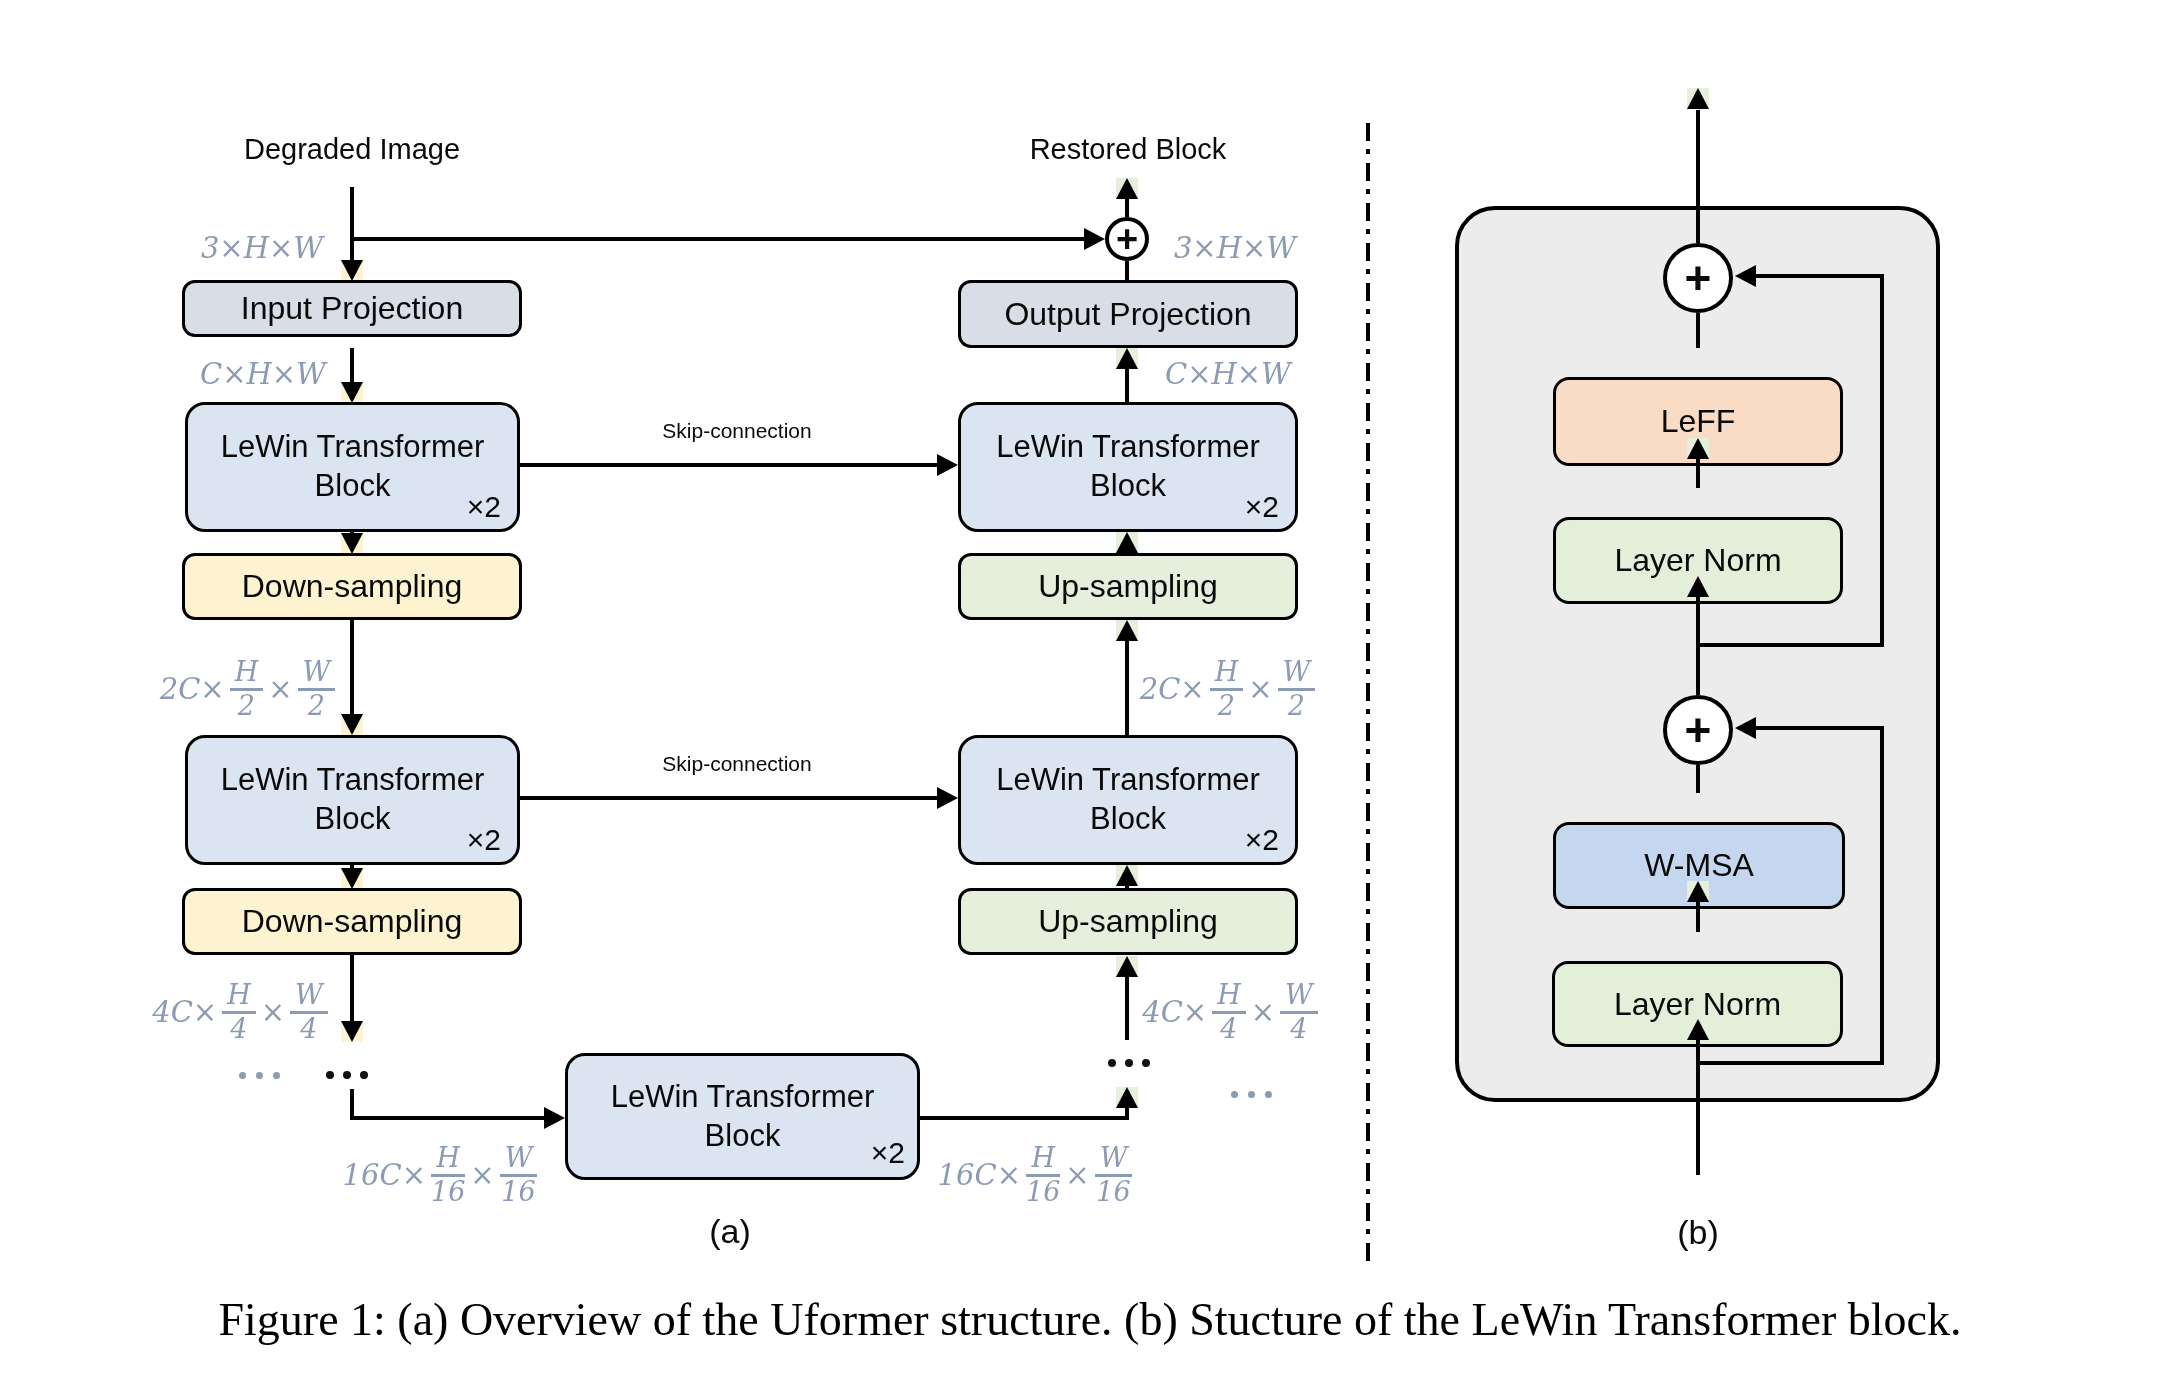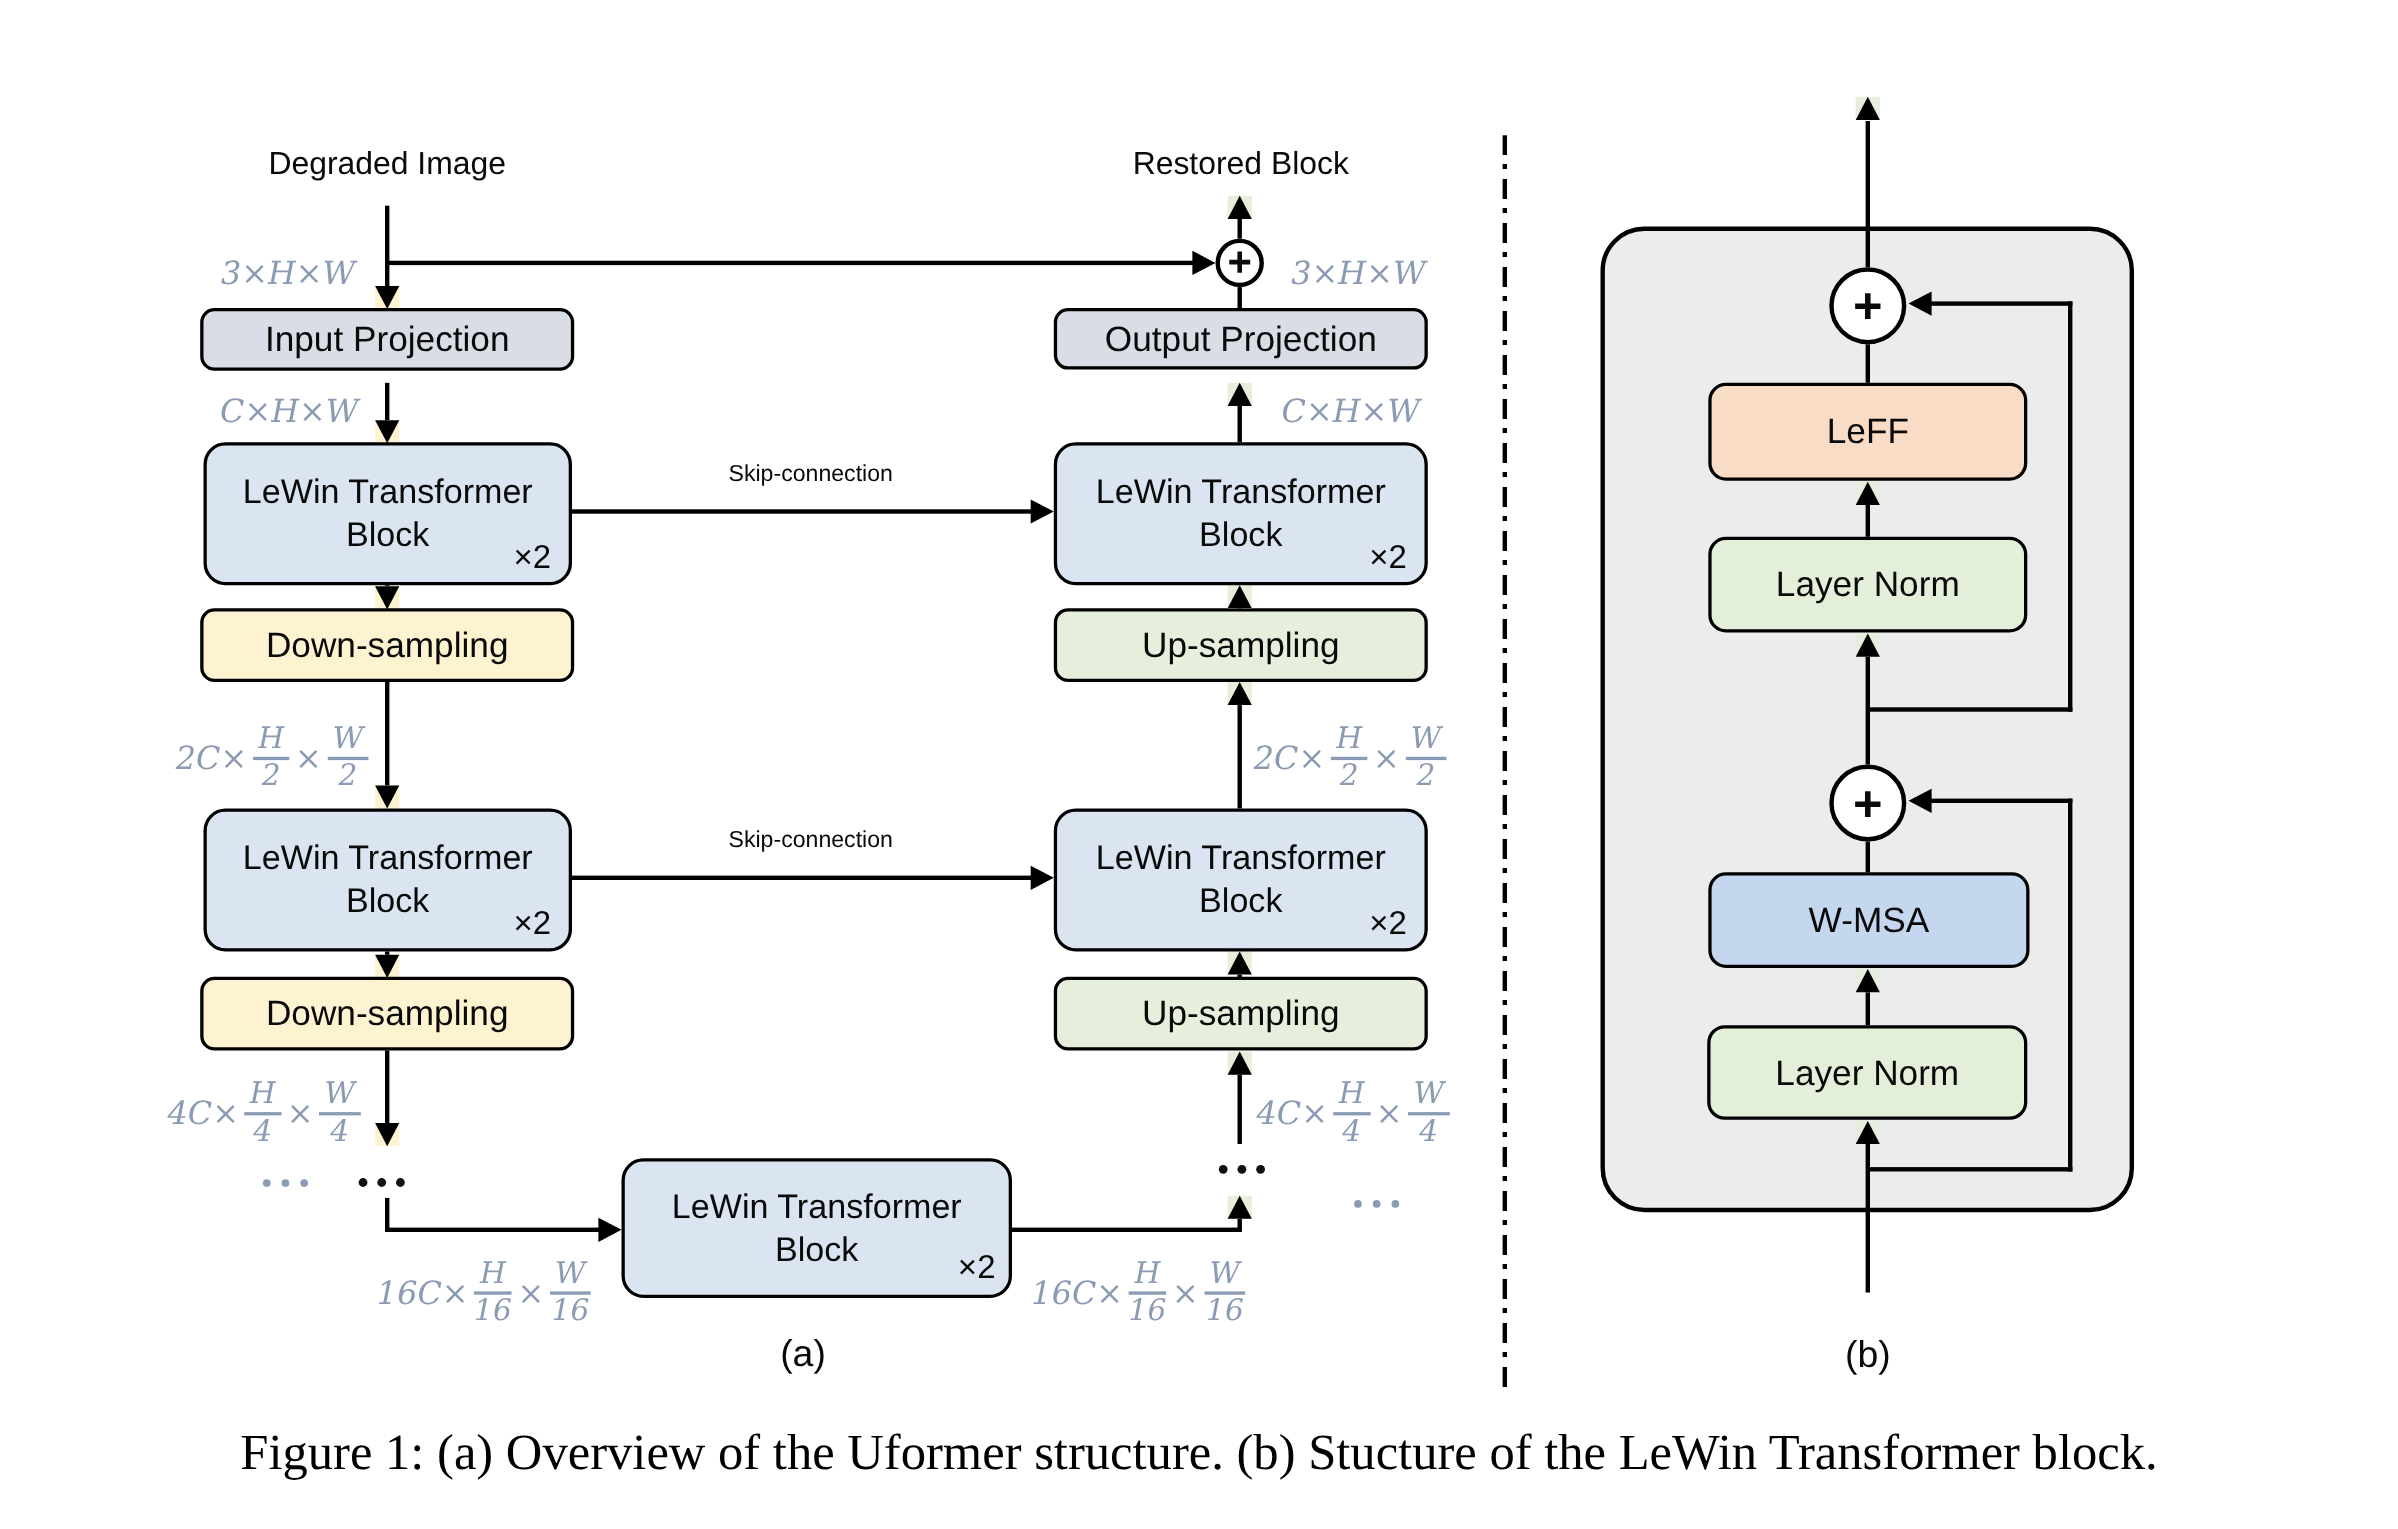--- a/index.html
+++ b/index.html
@@ -1,21 +1,21 @@
 <!DOCTYPE html>
 <html style="--projection-fill: #d8dde6; --lewin-fill: #dbe5f2; --down-fill: #fdf3d0; --up-fill: #e5efdc; --leff-fill: #f8dcc6; --wmsa-fill: #c4d7ee; --norm-fill: #e3efd9; --container-fill: #ececec; --dim-label: #8b9bb3; --line: #000000;"><head>
 <meta charset="utf-8">
 <style>
   html,body{margin:0;padding:0;background:#fff;}
   #fig{position:relative;width:2180px;height:1390px;background:#fff;overflow:hidden;
        font-family:"Liberation Sans",sans-serif;color:#0a0a0a;}
   .box{position:absolute;box-sizing:border-box;border:3.5px solid #000;
        display:flex;align-items:center;justify-content:center;text-align:center;
        font-size:32px;color:#0a0a0a;}
-  .r13{border-radius:13px;} .r16{border-radius:16px;} .r26{border-radius:20px;} .r38{border-radius:40px;}
+  .r13{border-radius:13px;} .r16{border-radius:16px;margin-top:29px;} .r26{border-radius:20px;} .r38{border-radius:40px;}
   .lewin{background:var(--lewin-fill);font-size:31px;line-height:1.25;}
   .proj{background:var(--projection-fill);}
   .down{background:var(--down-fill);}
   .up{background:var(--up-fill);}
   .leff{background:var(--leff-fill);}
   .wmsa{background:var(--wmsa-fill);}
   .norm{background:var(--norm-fill);}
   .bcontainer{position:absolute;box-sizing:border-box;border:4px solid #000;background:var(--container-fill);}
   .times2{position:absolute;right:16px;bottom:4px;font-size:30px;}
   .hline{position:absolute;height:4px;background:#000;}
@@ -249,21 +249,21 @@
   </div>
 
   <div class="hline" style="left:520px;top:463px;width:418px;"></div>
   <div class="arr right" style="left:937px;top:454px;"></div>
   <div class="skiplabel" style="left:562px;top:419px;width:350px;">Skip-connection</div>
 
   <div class="vline" style="left:1125px;top:368px;height:34px;"></div>
   <div class="arr up" style="left:1116px;top:348px;"></div>
   <div class="dim" style="left:1153px;top:358px;width:150px;height:32px;">C×H×W</div>
 
-  <div class="box proj r13" style="left:958px;top:280px;width:340px;height:56px;">
+  <div class="box proj r13" style="left:958px;top:280px;width:340px;height:68px;">
     <span>Output Projection</span>
   </div>
 
   <div class="vline" style="left:1125px;top:261px;height:19px;"></div>
   <div class="pcircle pc-small" style="left:1105px;top:217px;">
       <span>+</span>
     </div>
   <div class="dim" style="left:1155px;top:232px;width:160px;height:32px;">3×H×W</div>
 
   <div class="vline" style="left:1125px;top:197px;height:20px;"></div>

